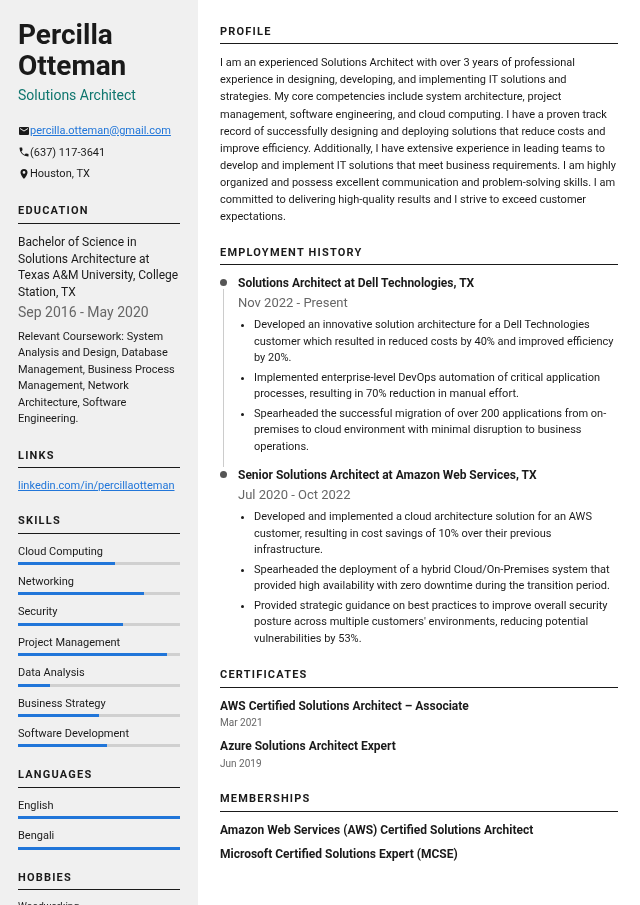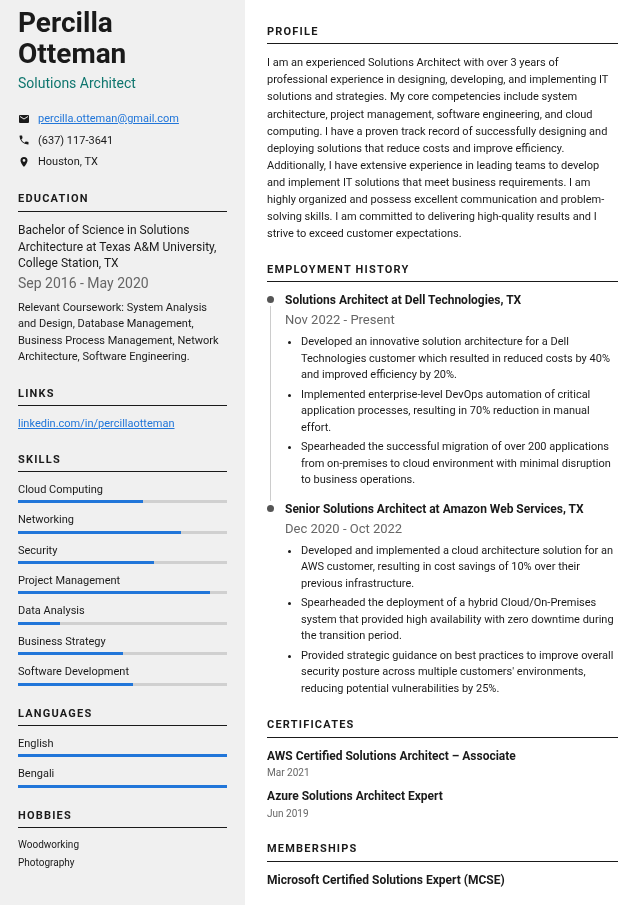--- a/index.html
+++ b/index.html
@@ -1,22 +1,22 @@
 <!DOCTYPE html>
 <html><head>
 <meta charset="utf-8">
 <style>
 *{margin:0;padding:0;box-sizing:border-box}
 body{font-family:-apple-system,BlinkMacSystemFont,"Segoe UI",Roboto,sans-serif;color:#1a1a1a;background:#fff;width:640px;height:905px;display:flex;font-size:11px;line-height:1.4}
-.sidebar{width:245px;background:#f0f0f0;padding:8px 18px}
+.sidebar{width:198px;background:#f0f0f0;padding:20px 18px}
 .main{flex:1;padding:24px 22px}
 .name{font-size:28px;font-weight:700;line-height:1.1;margin-bottom:4px}
 .title{font-size:14px;color:#0f766e;margin-bottom:18px}
 .contact{margin-bottom:22px}
-.contact-row{display:flex;align-items:center;gap:8px;margin-bottom:6px}
+.contact-row{display:flex;align-items:center;margin-bottom:6px}
 .contact-row svg{width:12px;height:12px;flex-shrink:0}
 .link{color:#2176d9;text-decoration:underline}
 .sec-title{font-size:11px;font-weight:700;letter-spacing:1.2px;text-transform:uppercase;margin-bottom:4px}
 .sec-rule{border:none;border-top:1.5px solid #1a1a1a;margin-bottom:10px}
 .sec{margin-bottom:20px}
 .edu-title{font-weight:400;font-size:12px;line-height:1.4;margin-bottom:2px}
 .edu-date{font-size:14px;color:#666;margin-bottom:6px}
 .edu-desc{font-size:11px;line-height:1.5}
 .skill{margin-bottom:9px}
 .skill-name{font-size:11px;margin-bottom:3px}
@@ -173,25 +173,25 @@
   <div class="job-date">Nov 2022 - Present</div>
   <ul>
             <li>Developed an innovative solution architecture for a Dell Technologies customer which resulted in reduced costs by 40% and improved efficiency by 20%.</li>
             <li>Implemented enterprise-level DevOps automation of critical application processes, resulting in 70% reduction in manual effort.</li>
             <li>Spearheaded the successful migration of over 200 applications from on-premises to cloud environment with minimal disruption to business operations.</li>
           </ul>
 </div>
 <div class="job">
 
   <div class="job-title">Senior Solutions Architect at Amazon Web Services, TX</div>
-  <div class="job-date">Dec 2020 - Oct 2022</div>
+  <div class="job-date">Jul 2020 - Oct 2022</div>
   <ul>
             <li>Developed and implemented a cloud architecture solution for an AWS customer, resulting in cost savings of 10% over their previous infrastructure.</li>
             <li>Spearheaded the deployment of a hybrid Cloud/On-Premises system that provided high availability with zero downtime during the transition period.</li>
-            <li>Provided strategic guidance on best practices to improve overall security posture across multiple customers' environments, reducing potential vulnerabilities by 25%.</li>
+            <li>Provided strategic guidance on best practices to improve overall security posture across multiple customers' environments, reducing potential vulnerabilities by 53%.</li>
           </ul>
 </div>
       </div>
   </div>
 
   <div class="sec">
     <div class="sec-title">CERTIFICATES</div>
     <hr class="sec-rule">
     <div id="certs-list">
 <div class="cert">
@@ -202,16 +202,17 @@
   <div class="cert-name">Azure Solutions Architect Expert</div>
   <div class="cert-date">Jun 2019</div>
 </div>
       </div>
   </div>
 
   <div class="sec">
     <div class="sec-title">MEMBERSHIPS</div>
     <hr class="sec-rule">
     <div id="members-list">
+        <div class="member">Amazon Web Services (AWS) Certified Solutions Architect</div>
         <div class="member">Microsoft Certified Solutions Expert (MCSE)</div>
       </div>
   </div>
 </div>
 
 </body></html>

